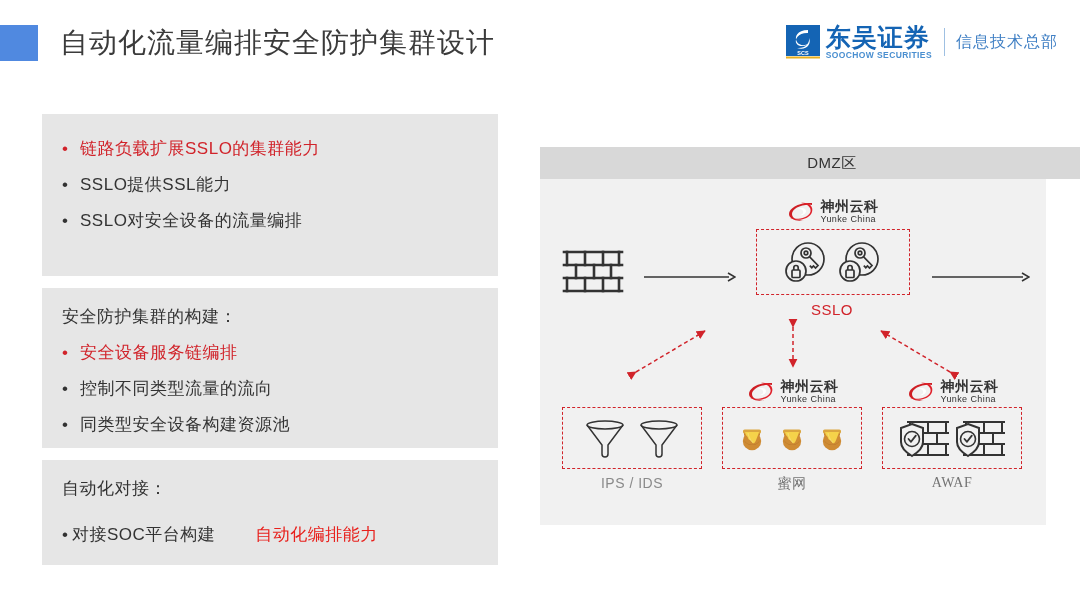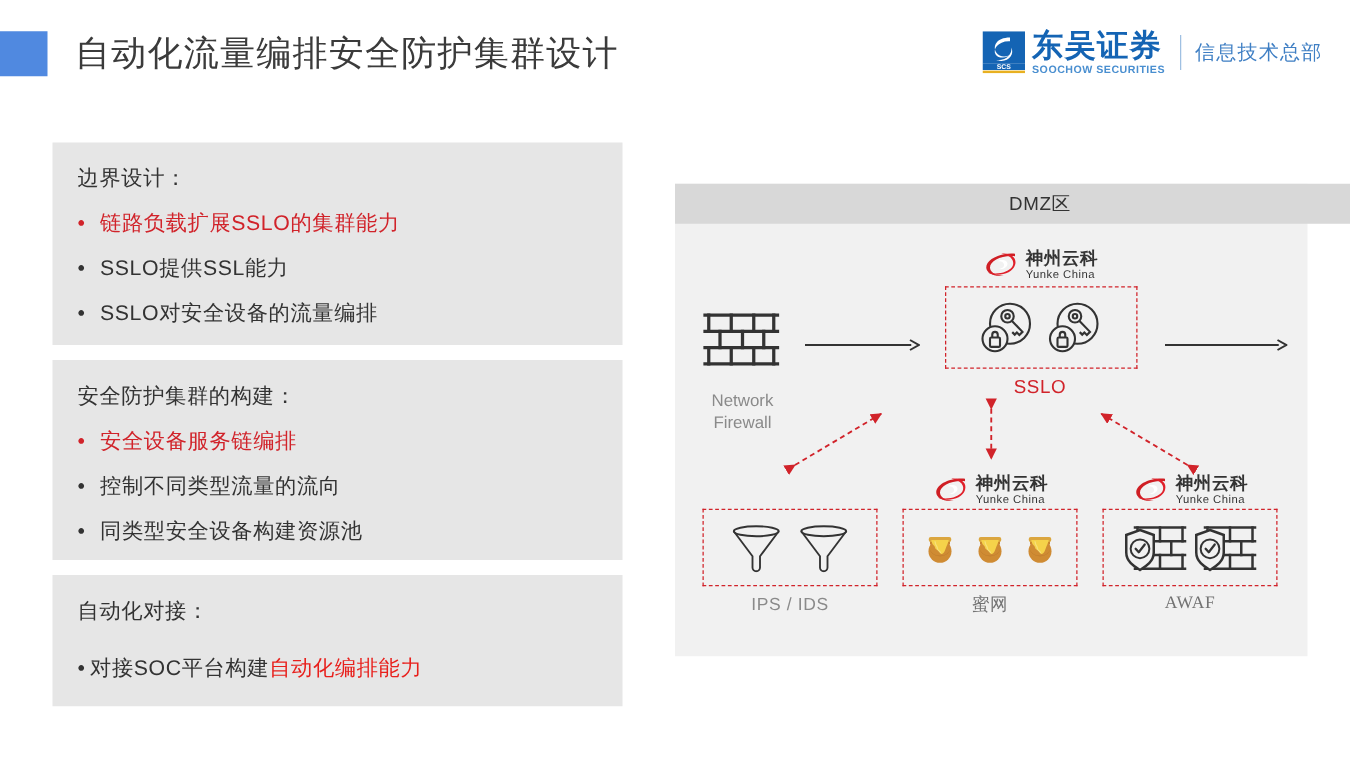--- a/index.html
+++ b/index.html
@@ -60,21 +60,21 @@
     font-size:17px;line-height:30px;color:#333333;
     margin-top:6px;letter-spacing:.5px;
   }
   .tb-bullet{
     flex:0 0 auto;width:18px;text-align:left;
     font-size:17px;line-height:30px;
   }
   .tb-bullet.tight{width:10px;}
   .tb-text{flex:1 1 auto;}
   .tb-item.red,.tb-item.red .tb-bullet{color:#d1232a;}
-  .hl-red{color:#e8201c;}
+  .hl-red{color:#e8201c;margin-left:40px;}
 
   
   #diagram{
     position:absolute;left:540px;top:147px;width:506px;height:378px;
     background:#f1f1f1;
   }
   #dmz-header{
     position:absolute;left:0;top:0;width:584px;height:32px;
     background:#d8d8d8;
     display:flex;align-items:center;justify-content:center;
@@ -155,21 +155,20 @@
     <div class="yunke-txt">
       <div id="brand-cn">东吴证券</div>
       <div id="brand-en">SOOCHOW SECURITIES</div>
     </div>
     <div id="brand-divider"></div>
     <div id="brand-dept">信息技术总部</div>
   </div>
 </div>
 
 <div class="textbox" id="box-0">
-  <div class="tb-heading">边界设计：</div>
   <div class="tb-item red">
     <span class="tb-bullet">•</span>
     <span class="tb-text">链路负载扩展SSLO的集群能力</span>
   </div>
   <div class="tb-item">
     <span class="tb-bullet">•</span>
     <span class="tb-text">SSLO提供SSL能力</span>
   </div>
   <div class="tb-item">
     <span class="tb-bullet">•</span>
@@ -219,24 +218,20 @@
         <line x1="23" y1="5" x2="23" y2="18"></line>
         <line x1="41" y1="5" x2="41" y2="18"></line>
         <line x1="23" y1="31" x2="23" y2="44"></line>
         <line x1="41" y1="31" x2="41" y2="44"></line>
         <line x1="14" y1="18" x2="14" y2="31"></line>
         <line x1="32" y1="18" x2="32" y2="31"></line>
         <line x1="49" y1="18" x2="49" y2="31"></line>
       </g>
     </svg>
   </div>
-  <div id="fw-label">
-    <div>Network</div>
-    <div>Firewall</div>
-  </div>
 
   <div id="arrow-in">
     <svg width="92" height="12" viewBox="0 0 92 12">
       <line x1="0" y1="6" x2="85" y2="6" stroke="#333333" stroke-width="1.6"></line>
       <path d="M84 2 L91 6 L84 10" fill="none" stroke="#333333" stroke-width="1.6"></path>
     </svg>
   </div>
 
   <div id="arrow-out">
     <svg width="98" height="12" viewBox="0 0 98 12">

